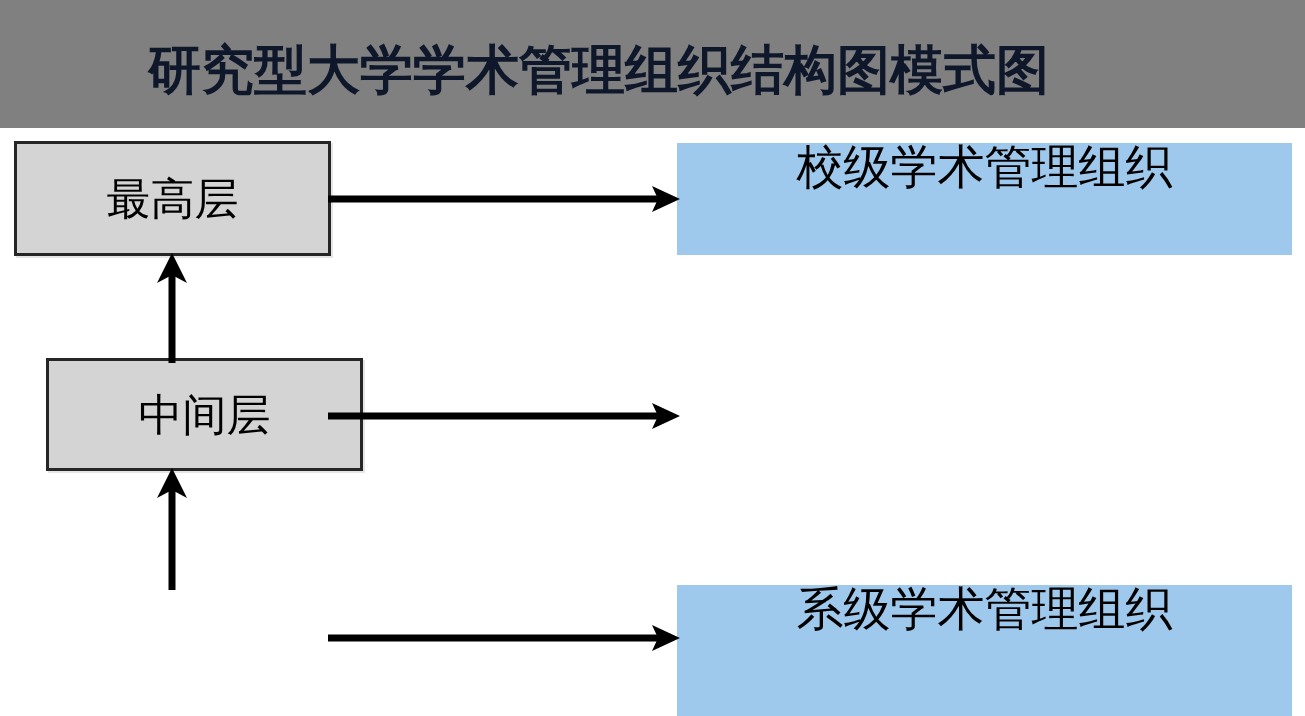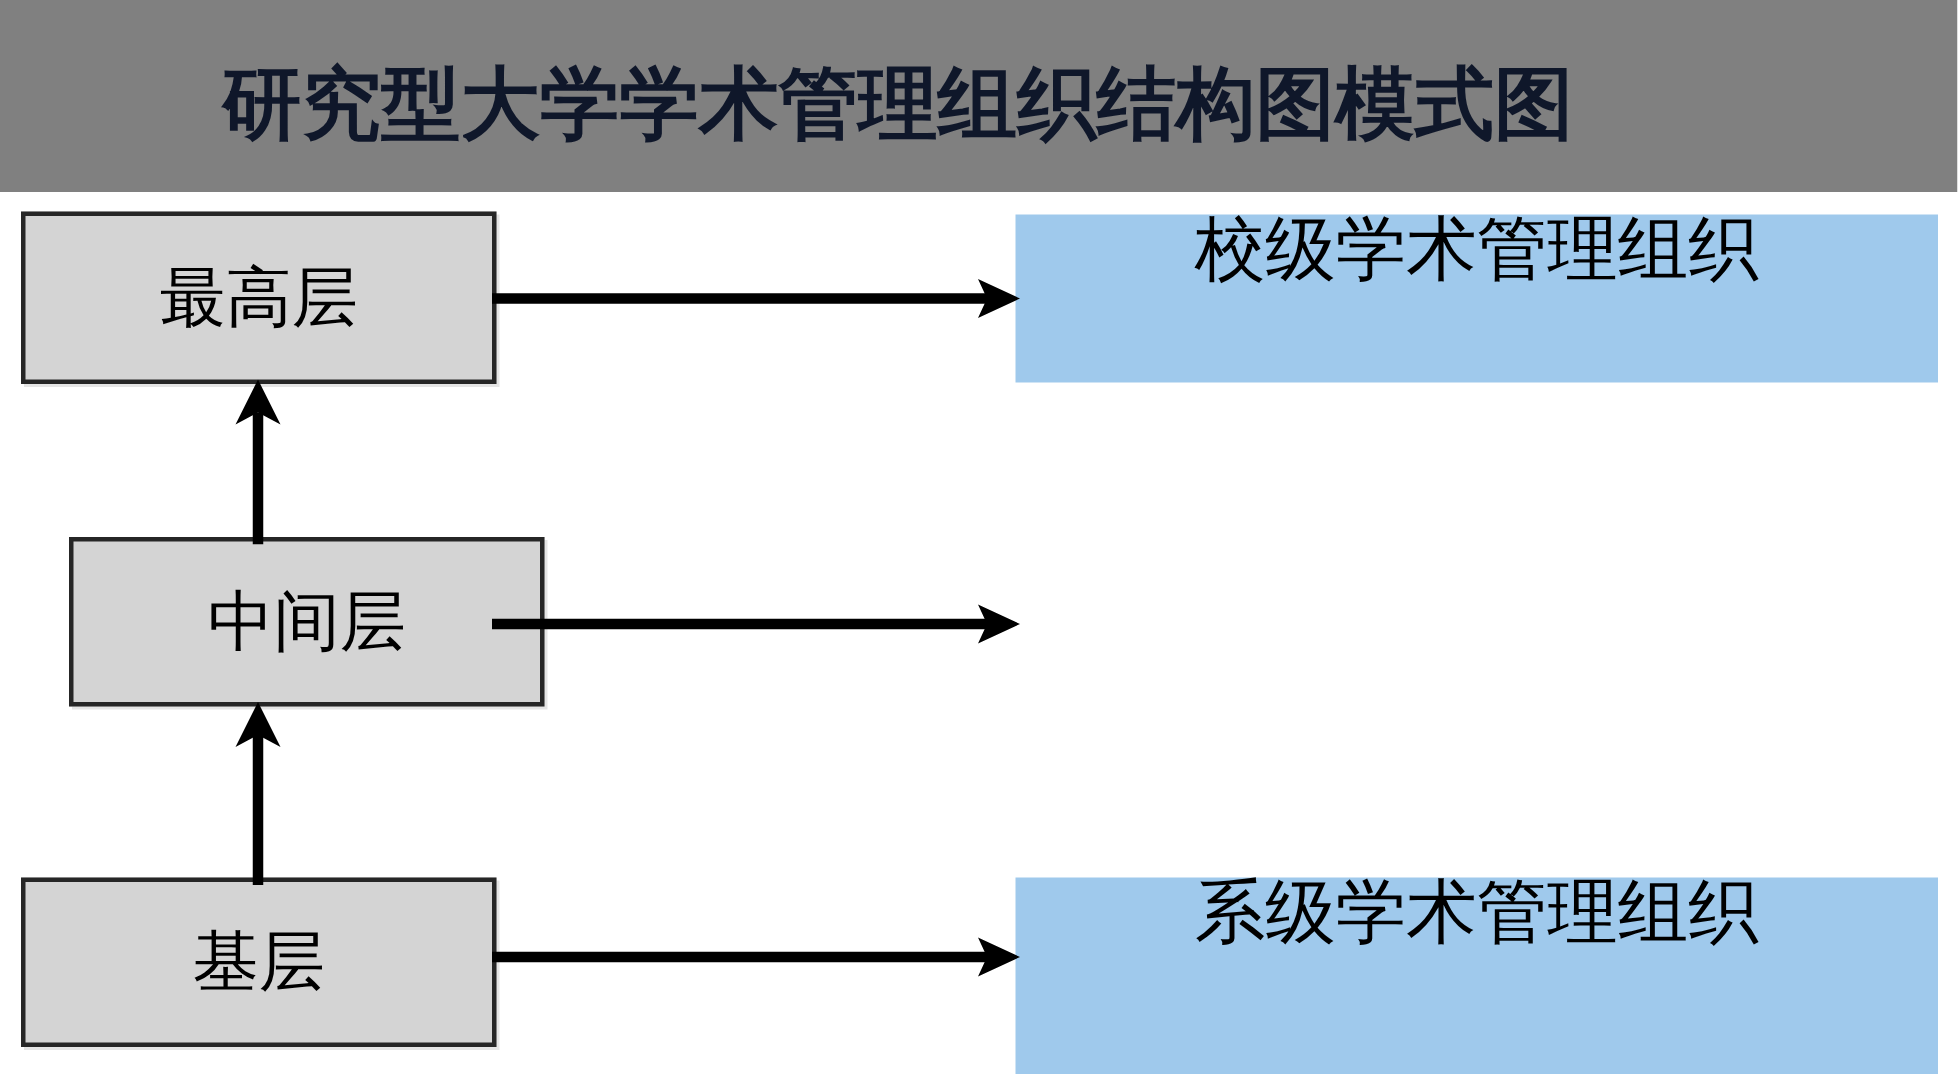--- a/index.html
+++ b/index.html
@@ -121,23 +121,20 @@
 </div>
 
 <div class="diagram">
 
   <div class="level-box lvl-0">
     <span class="box-label">最高层</span>
   </div>
   <div class="level-box lvl-1">
     <span class="box-label">中间层</span>
   </div>
-  <div class="level-box lvl-2">
-    <span class="box-label">基层</span>
-  </div>
 
   <div class="org-box org-0">
     <span class="box-label">校级学术管理组织</span>
   </div>
   <div class="org-box org-2">
     <span class="box-label">系级学术管理组织</span>
   </div>
 
   <svg class="h-arrow ha-0" viewBox="0 0 352 30">
     <line x1="0" y1="15" x2="330" y2="15" stroke="#000000" stroke-width="7"></line>

